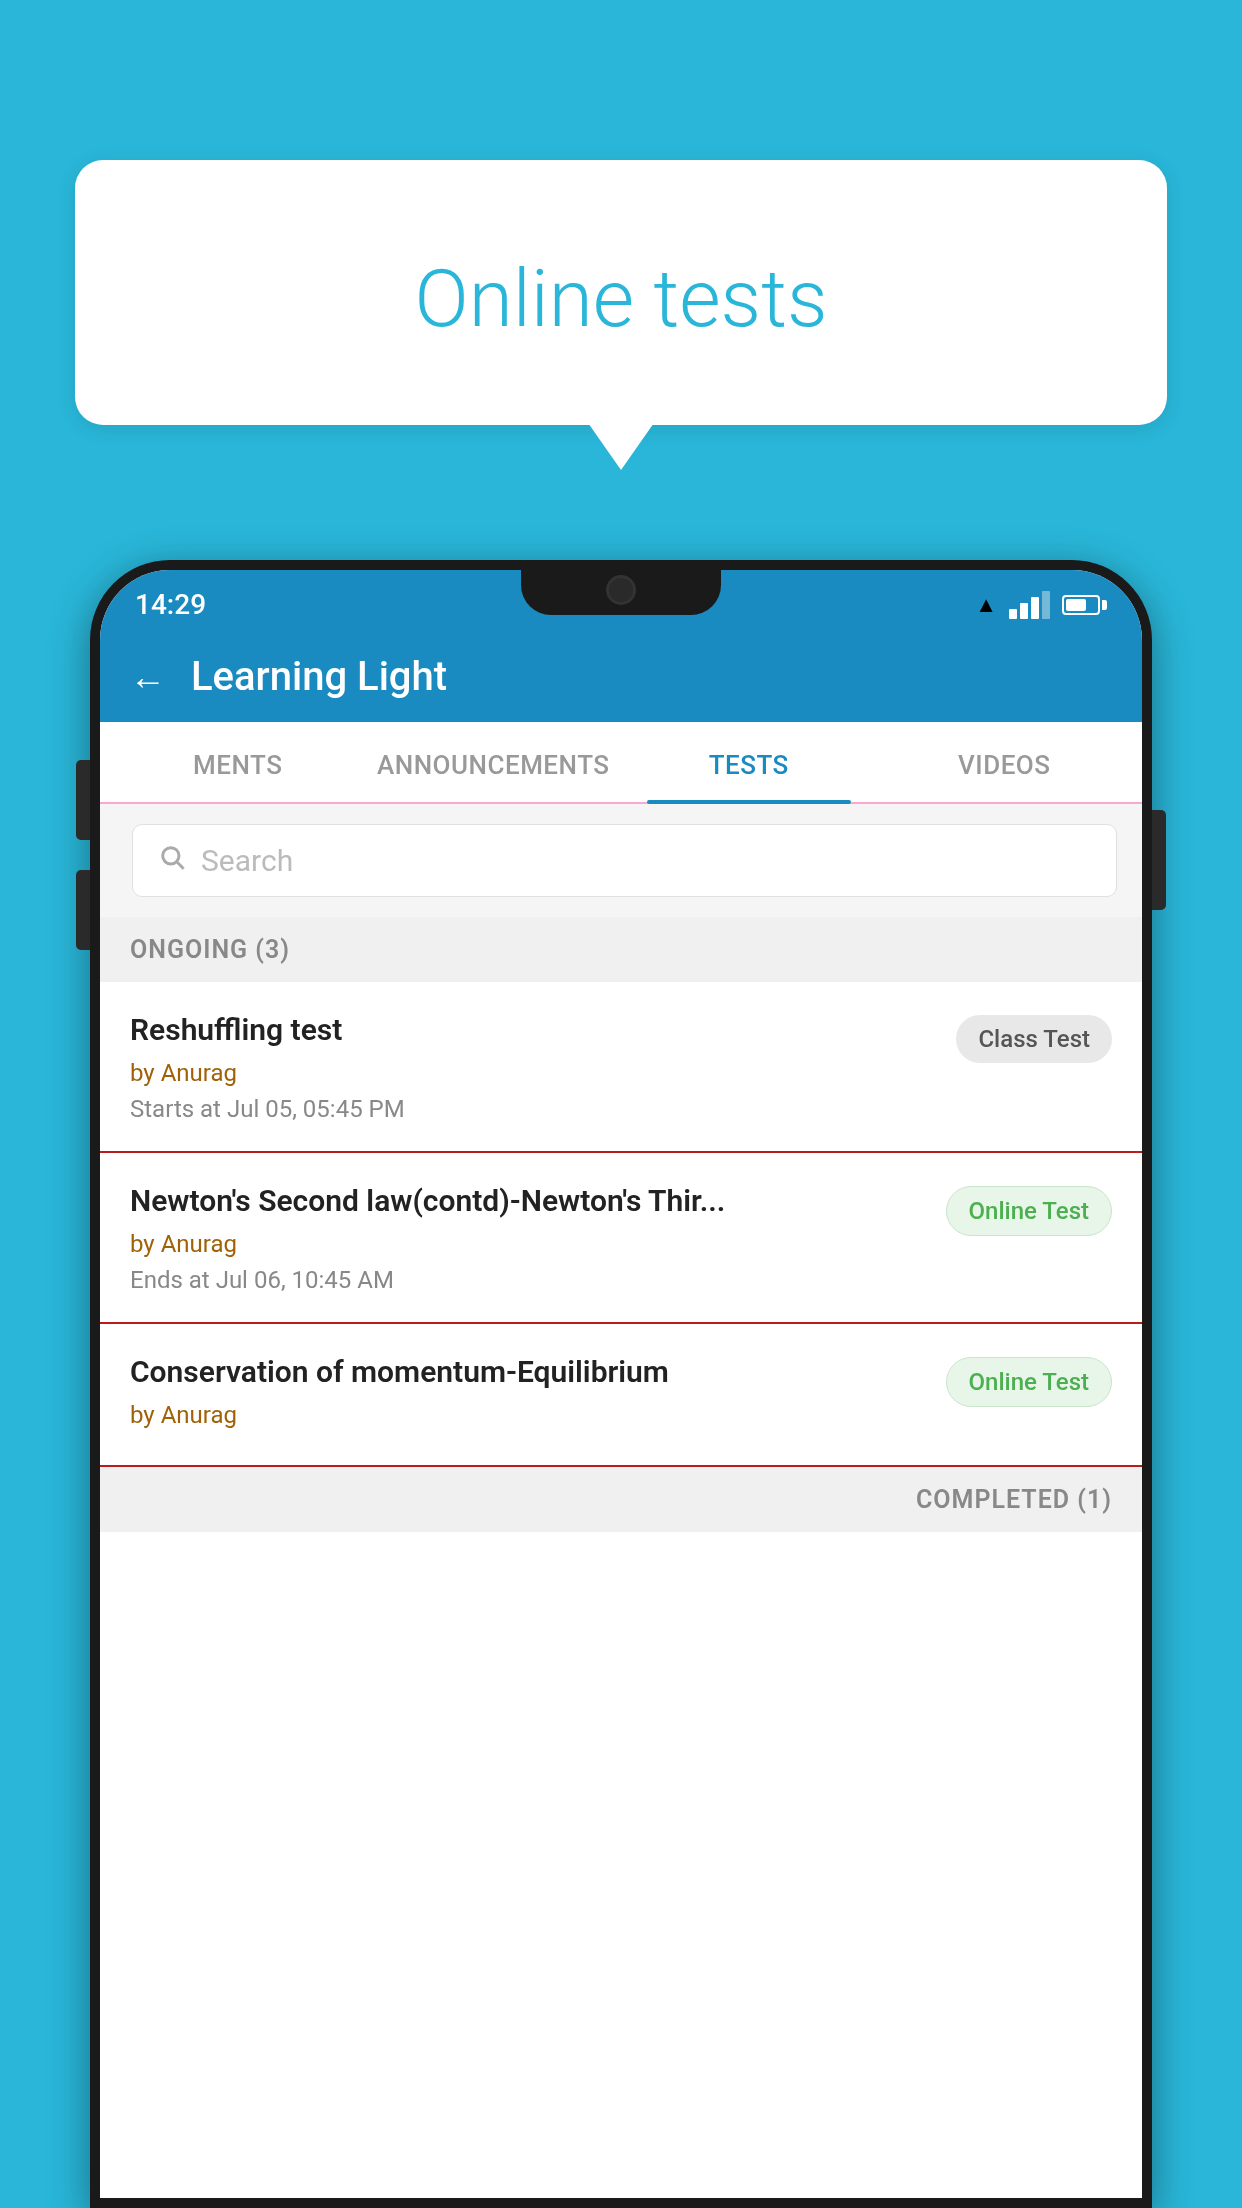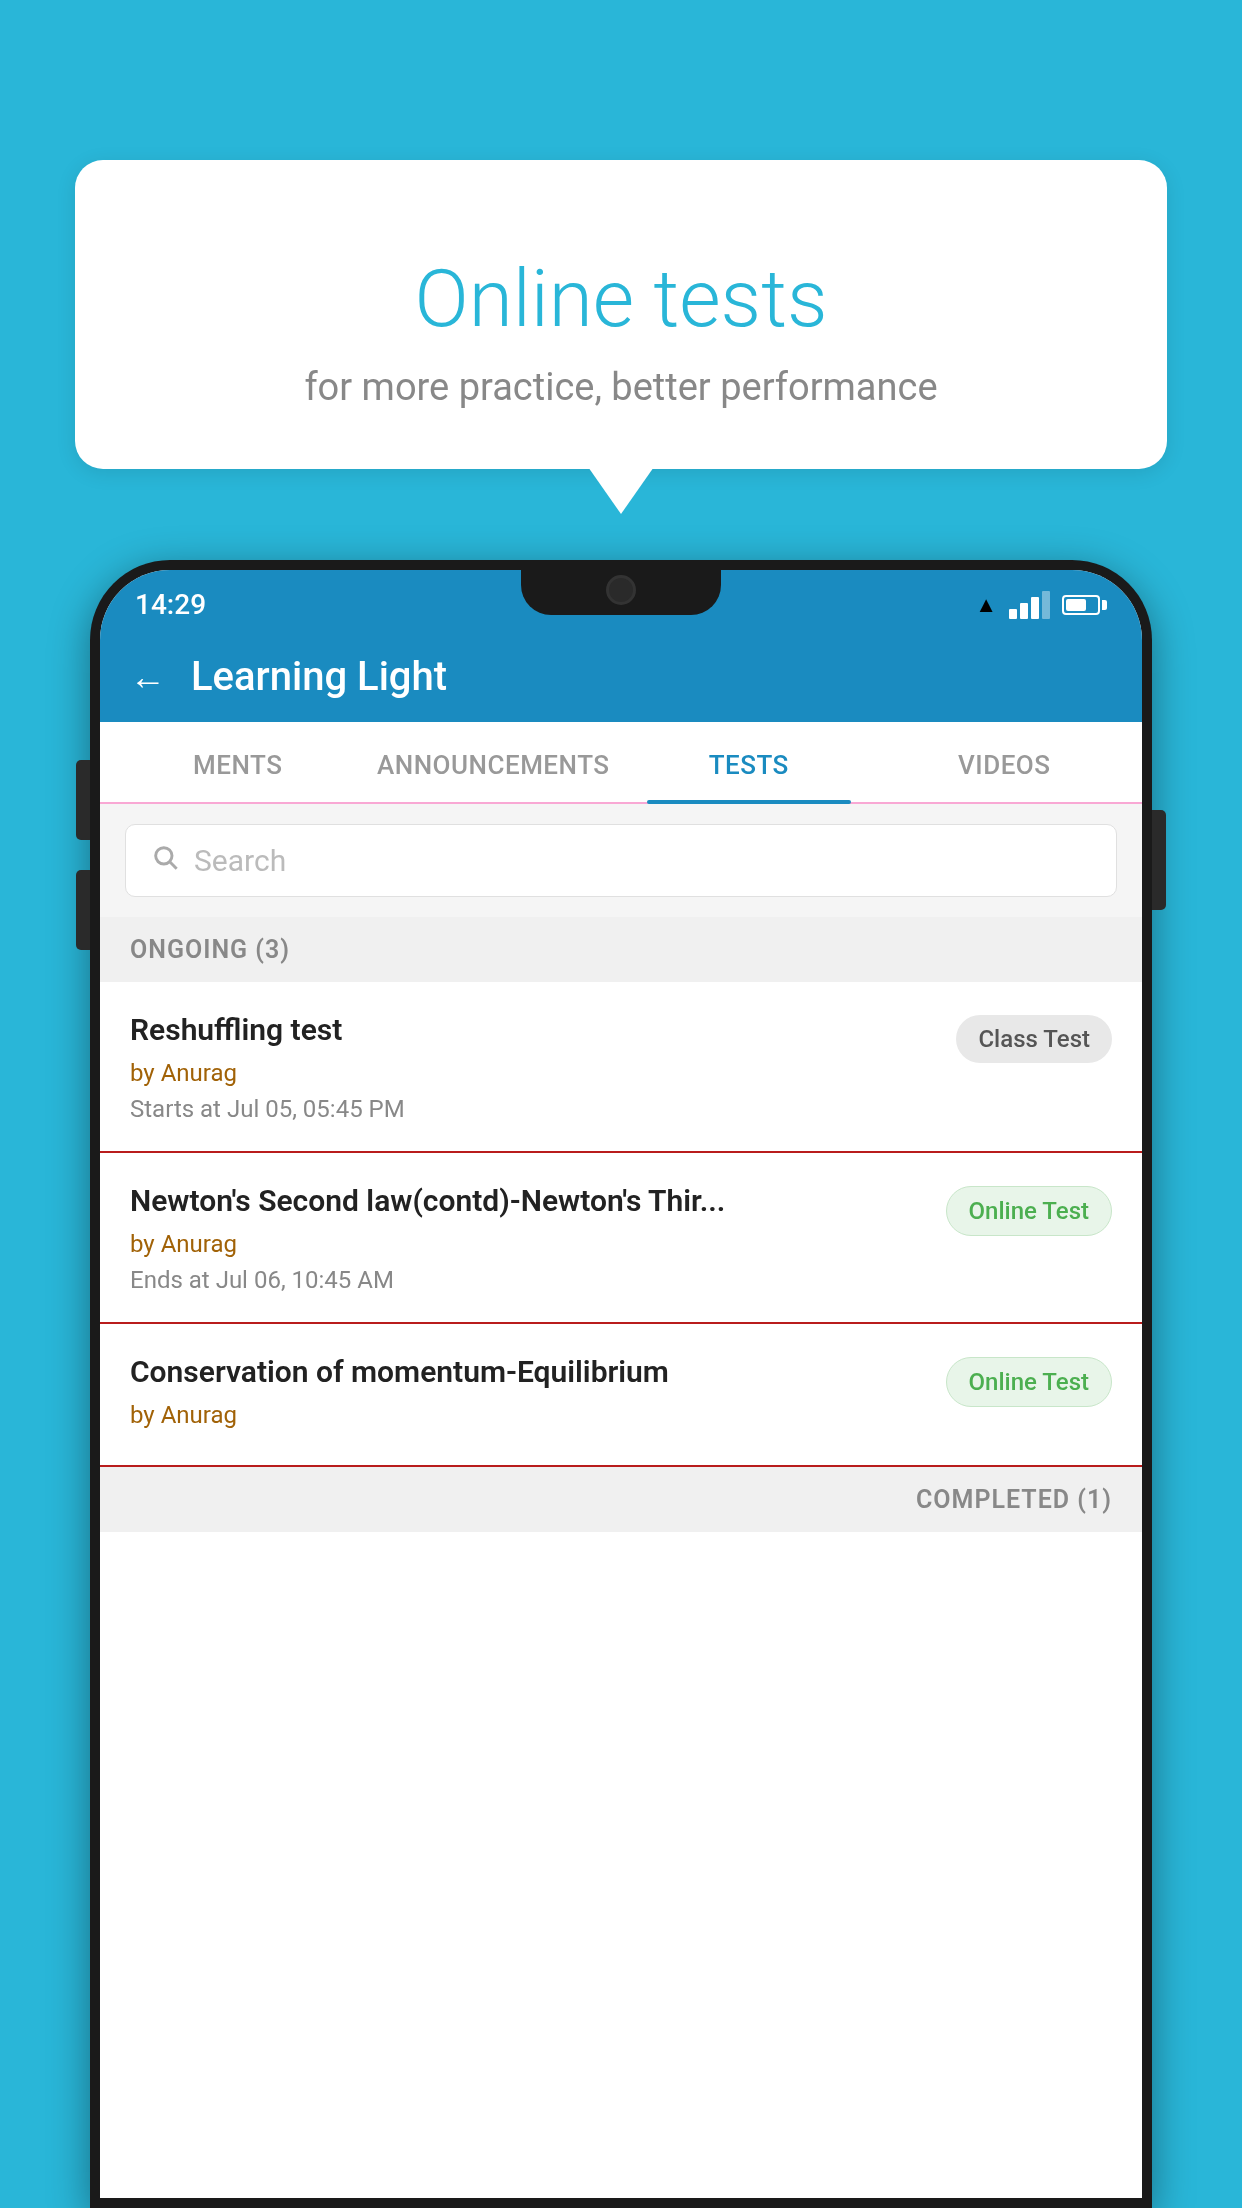--- a/index.html
+++ b/index.html
@@ -185,20 +185,21 @@
     }
 
     .search-bar {
       background: white;
       border-radius: 10px;
       display: flex;
       align-items: center;
       padding: 18px 25px;
       gap: 15px;
       border: 1px solid #e0e0e0;
+      margin-left: 7px;
     }
 
     .search-icon-svg {
       color: #aaa;
       font-size: 30px;
     }
 
     .search-placeholder {
       color: #bbb;
       font-size: 30px;
@@ -361,21 +362,20 @@
 
     .wifi-shape {
       font-size: 22px;
     }
   </style>
 </head>
 <body>
 
 <div class="speech-bubble">
   <div class="bubble-title">Online tests</div>
-  <div class="bubble-subtitle">for more practice, better performance</div>
 </div>
 
 <div class="phone-frame">
   <div class="phone-notch">
     <div class="phone-camera"></div>
   </div>
   <div class="phone-vol-up"></div>
   <div class="phone-vol-down"></div>
   <div class="phone-power"></div>
 

